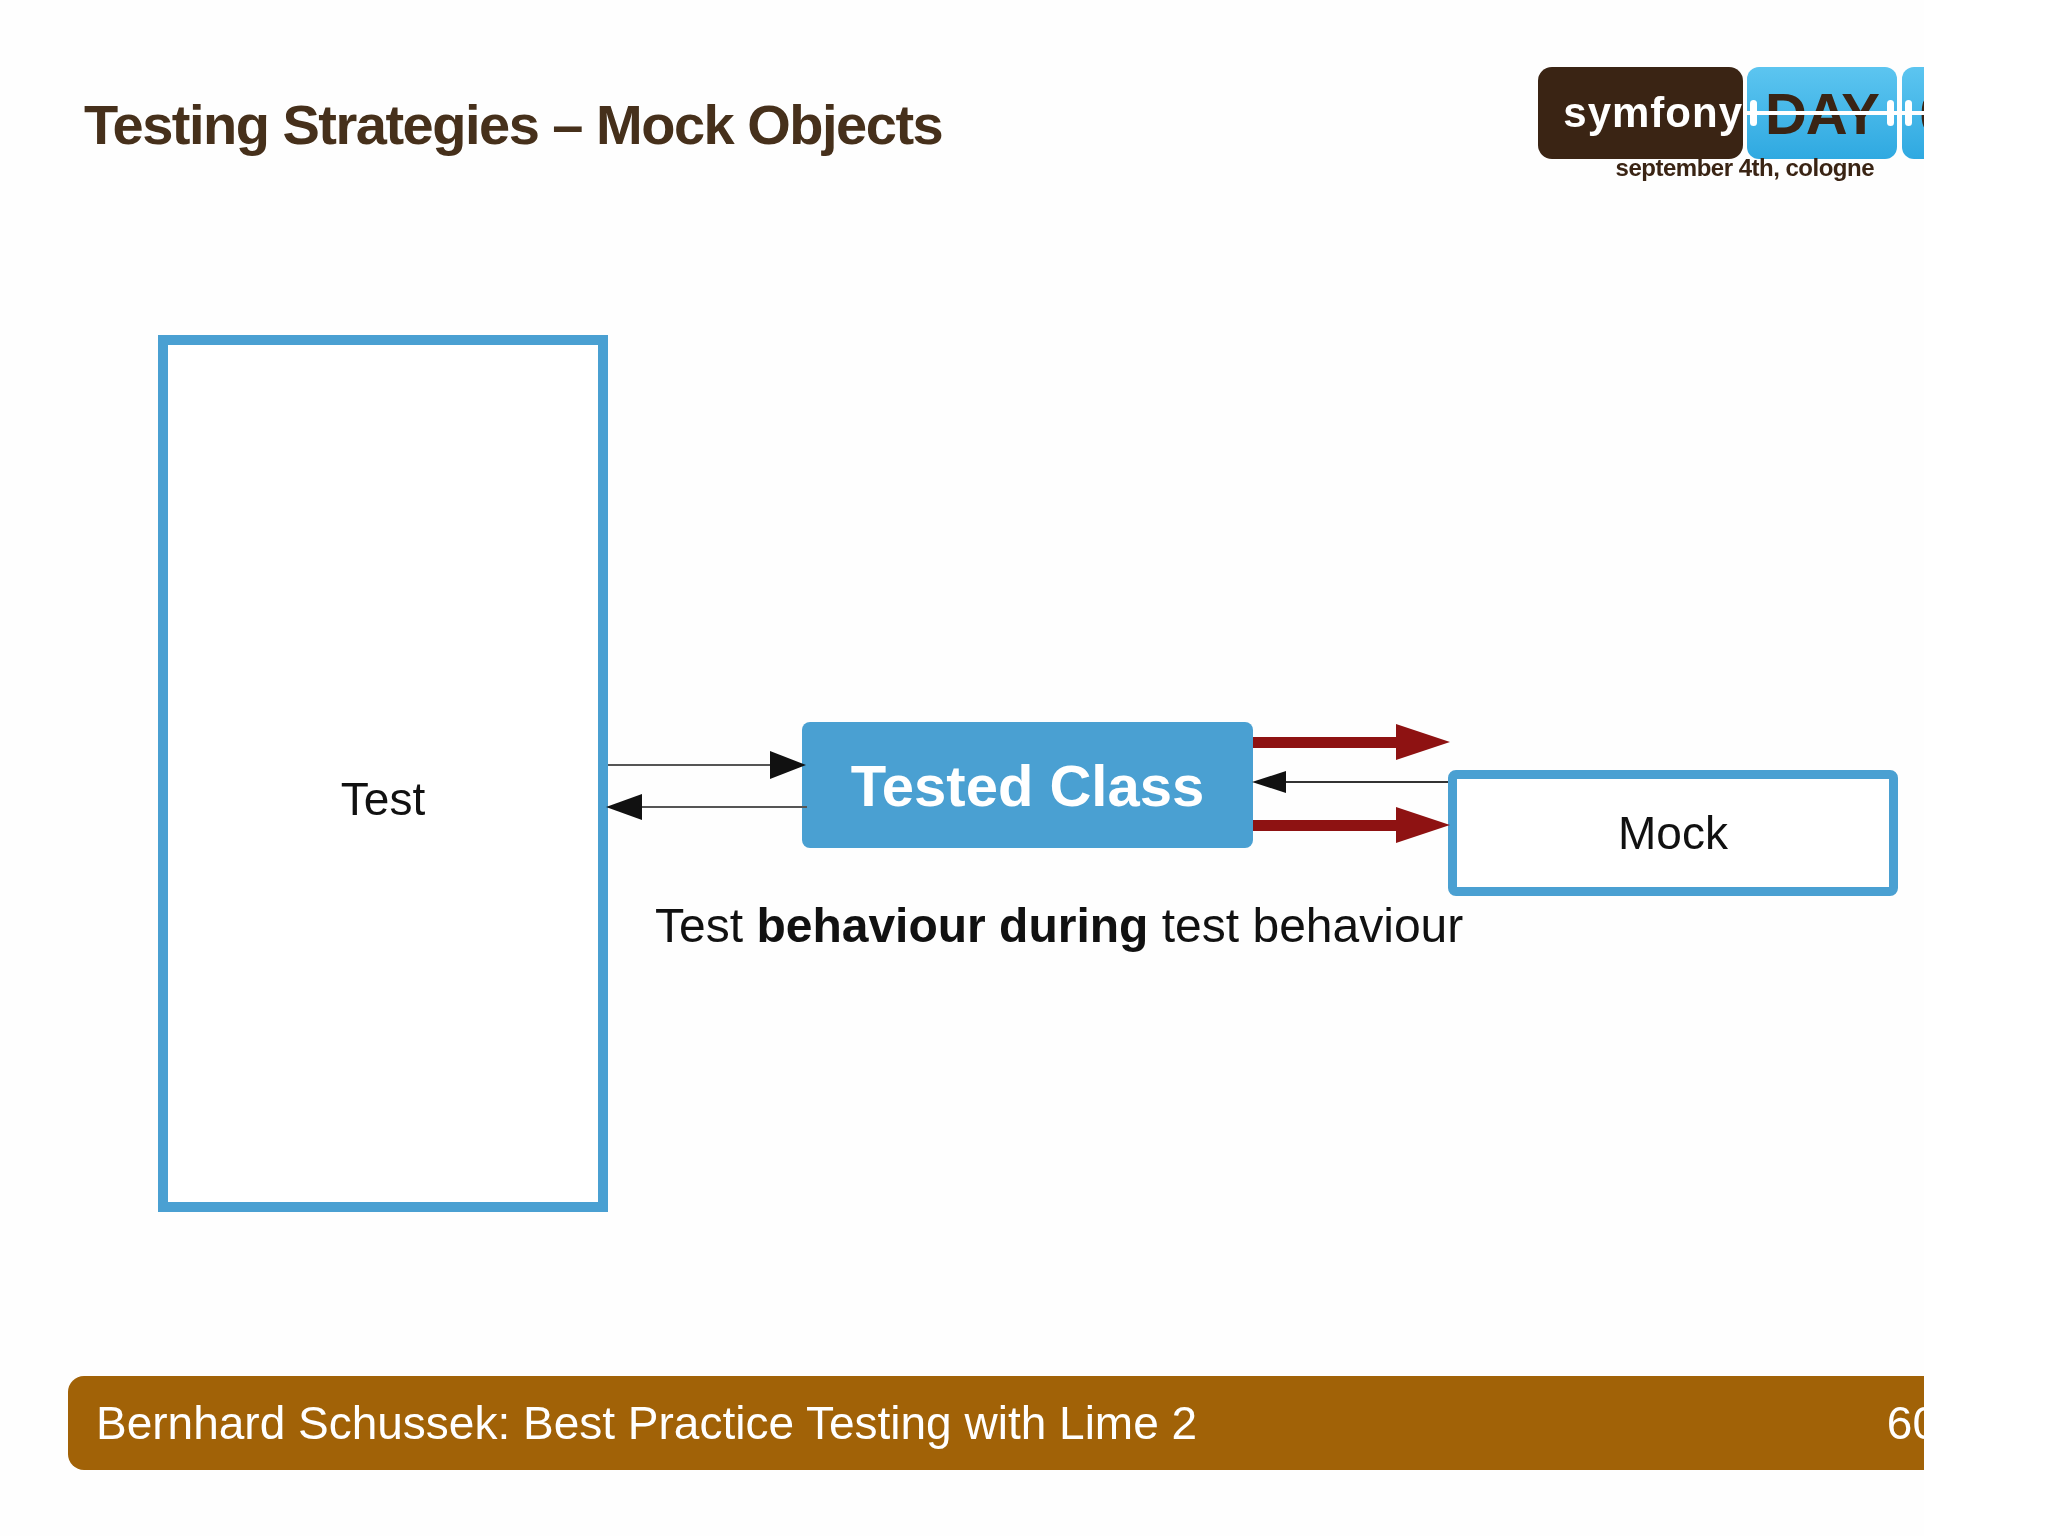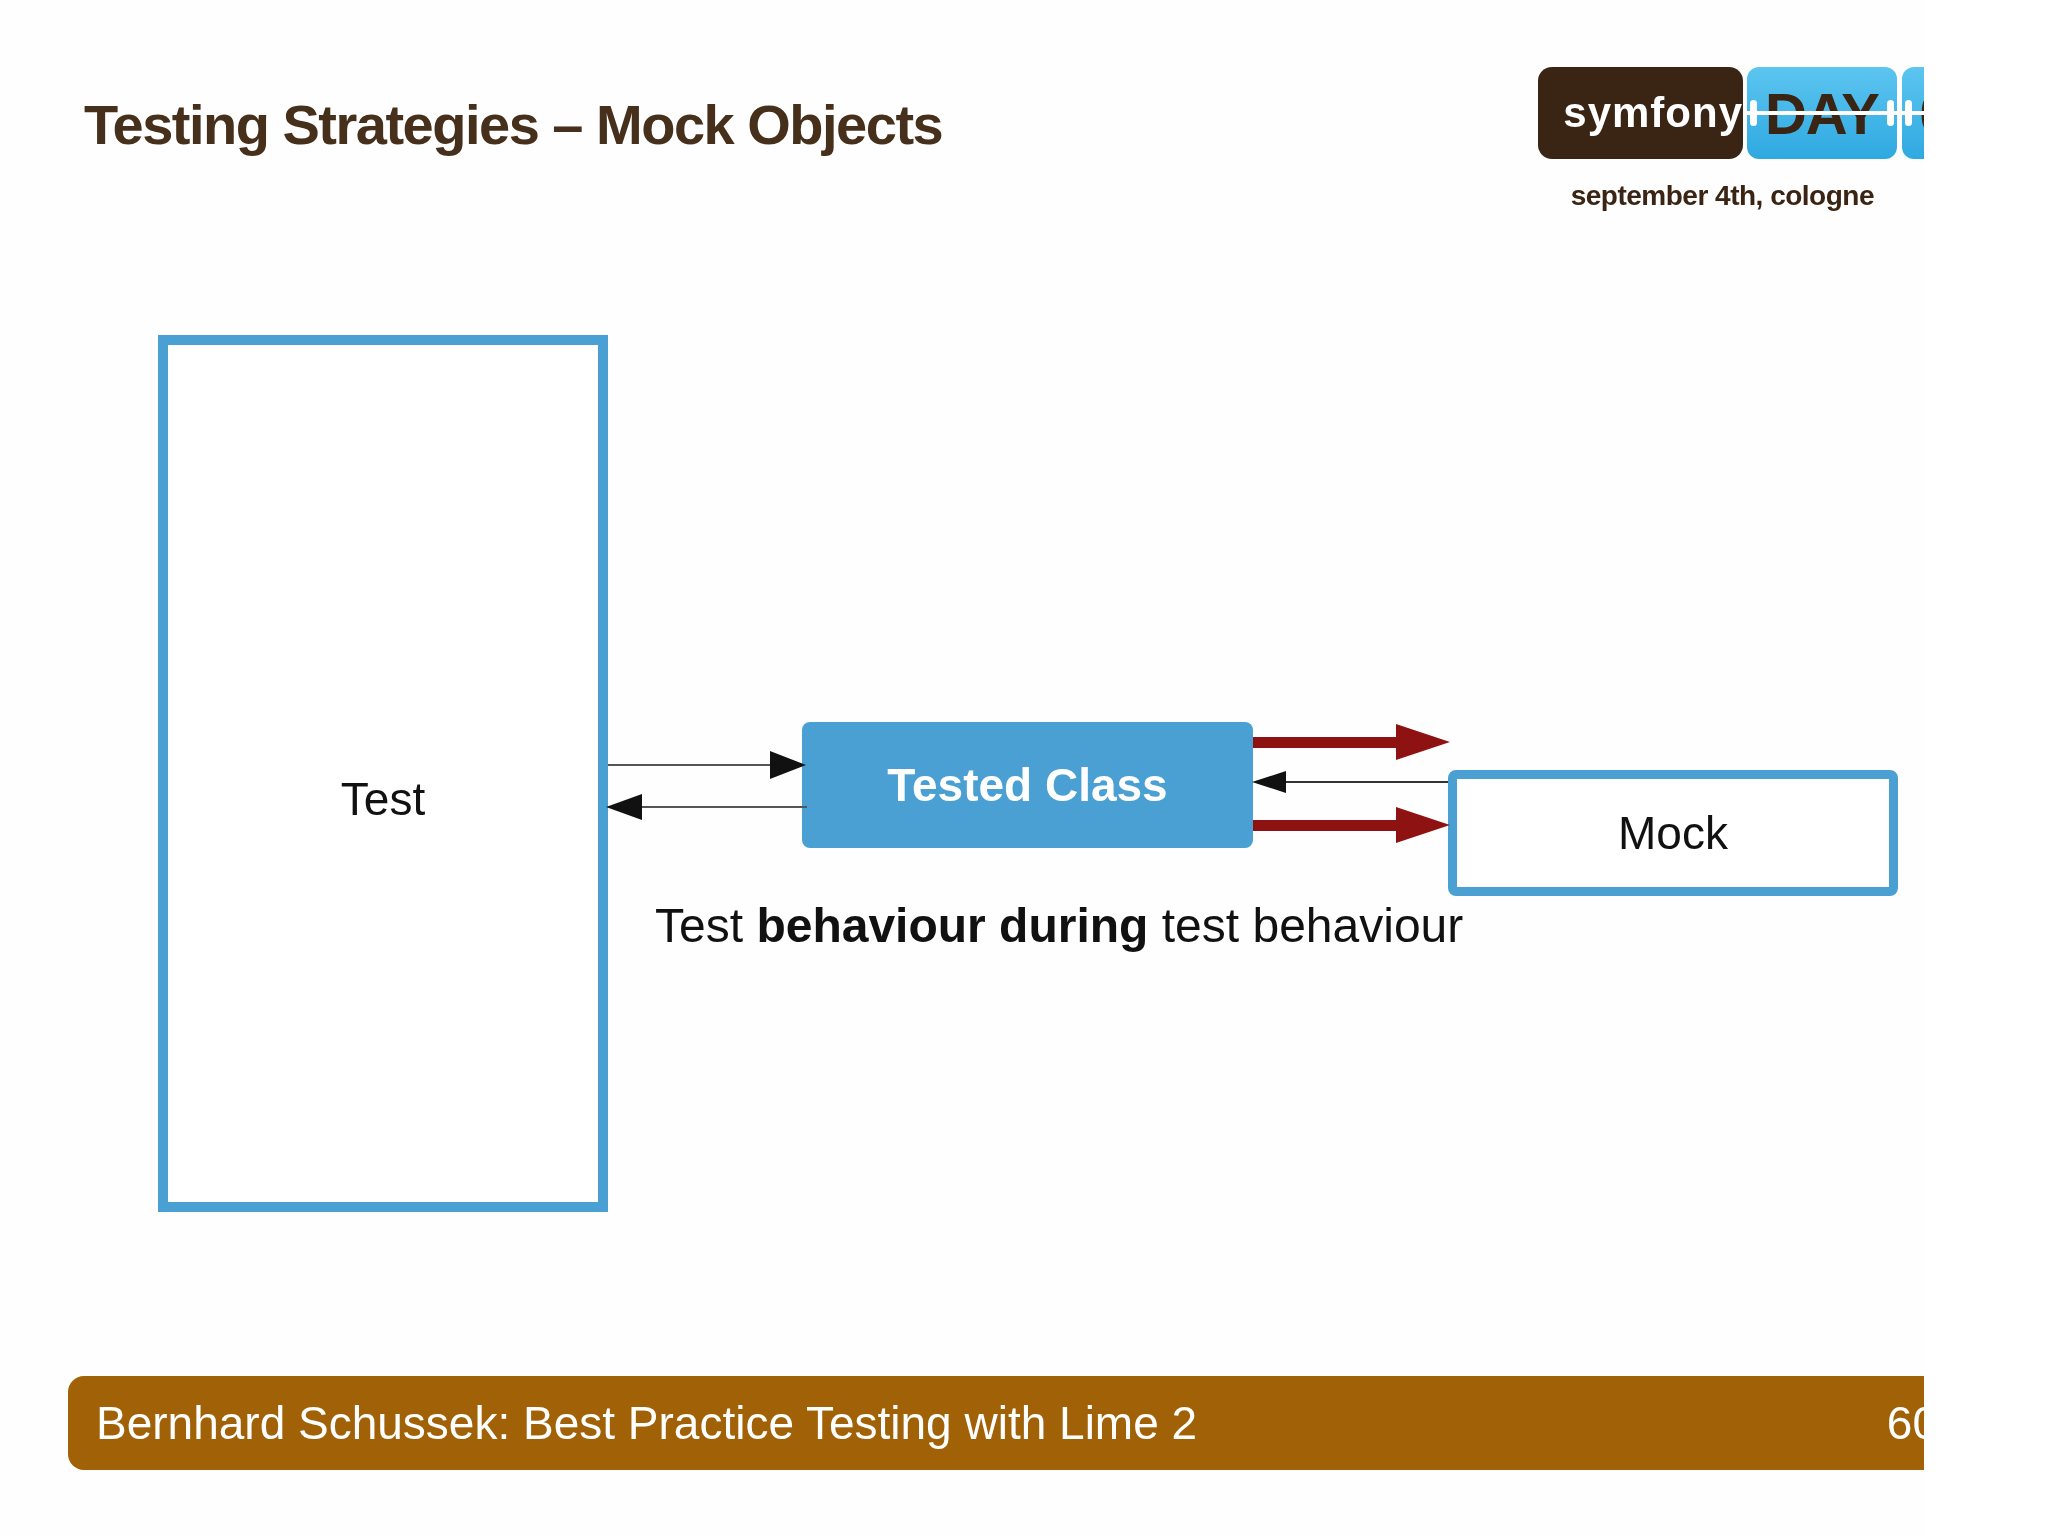--- a/index.html
+++ b/index.html
@@ -55,22 +55,22 @@
   }
   .flip-tick {
     position: absolute; top: 50%;
     width: 7px; height: 26px; margin-top: -13px;
     background: #ffffff; border-radius: 4px;
   }
   .tick-l { left: 3px; }
   .tick-r { right: 3px; }
   .logo-tagline {
     position: absolute;
-    right: 50px; top: 180px;
-    font-size: 28px; font-weight: bold;
+    right: 50px; top: 154px;
+    font-size: 24px; font-weight: bold;
     letter-spacing: -0.5px;
     color: #3a2414;
     white-space: nowrap;
   }
 
   
   .box-test {
     position: absolute;
     left: 158px; top: 335px;
     width: 450px; height: 877px;
@@ -87,21 +87,21 @@
     color: #111111;
   }
   .box-tested {
     position: absolute;
     left: 802px; top: 722px;
     width: 451px; height: 126px;
     background: #4aa0d2;
     border-radius: 8px;
     display: flex; align-items: center; justify-content: center;
     color: #ffffff;
-    font-size: 46px; font-weight: bold;
+    font-size: 58px; font-weight: bold;
   }
   .box-mock {
     position: absolute;
     left: 1448px; top: 722px;
     width: 450px; height: 126px;
     background: #ffffff;
     border: 9px solid #4aa0d2;
     border-radius: 8px;
     box-sizing: border-box;
     display: flex; align-items: center; justify-content: center;

